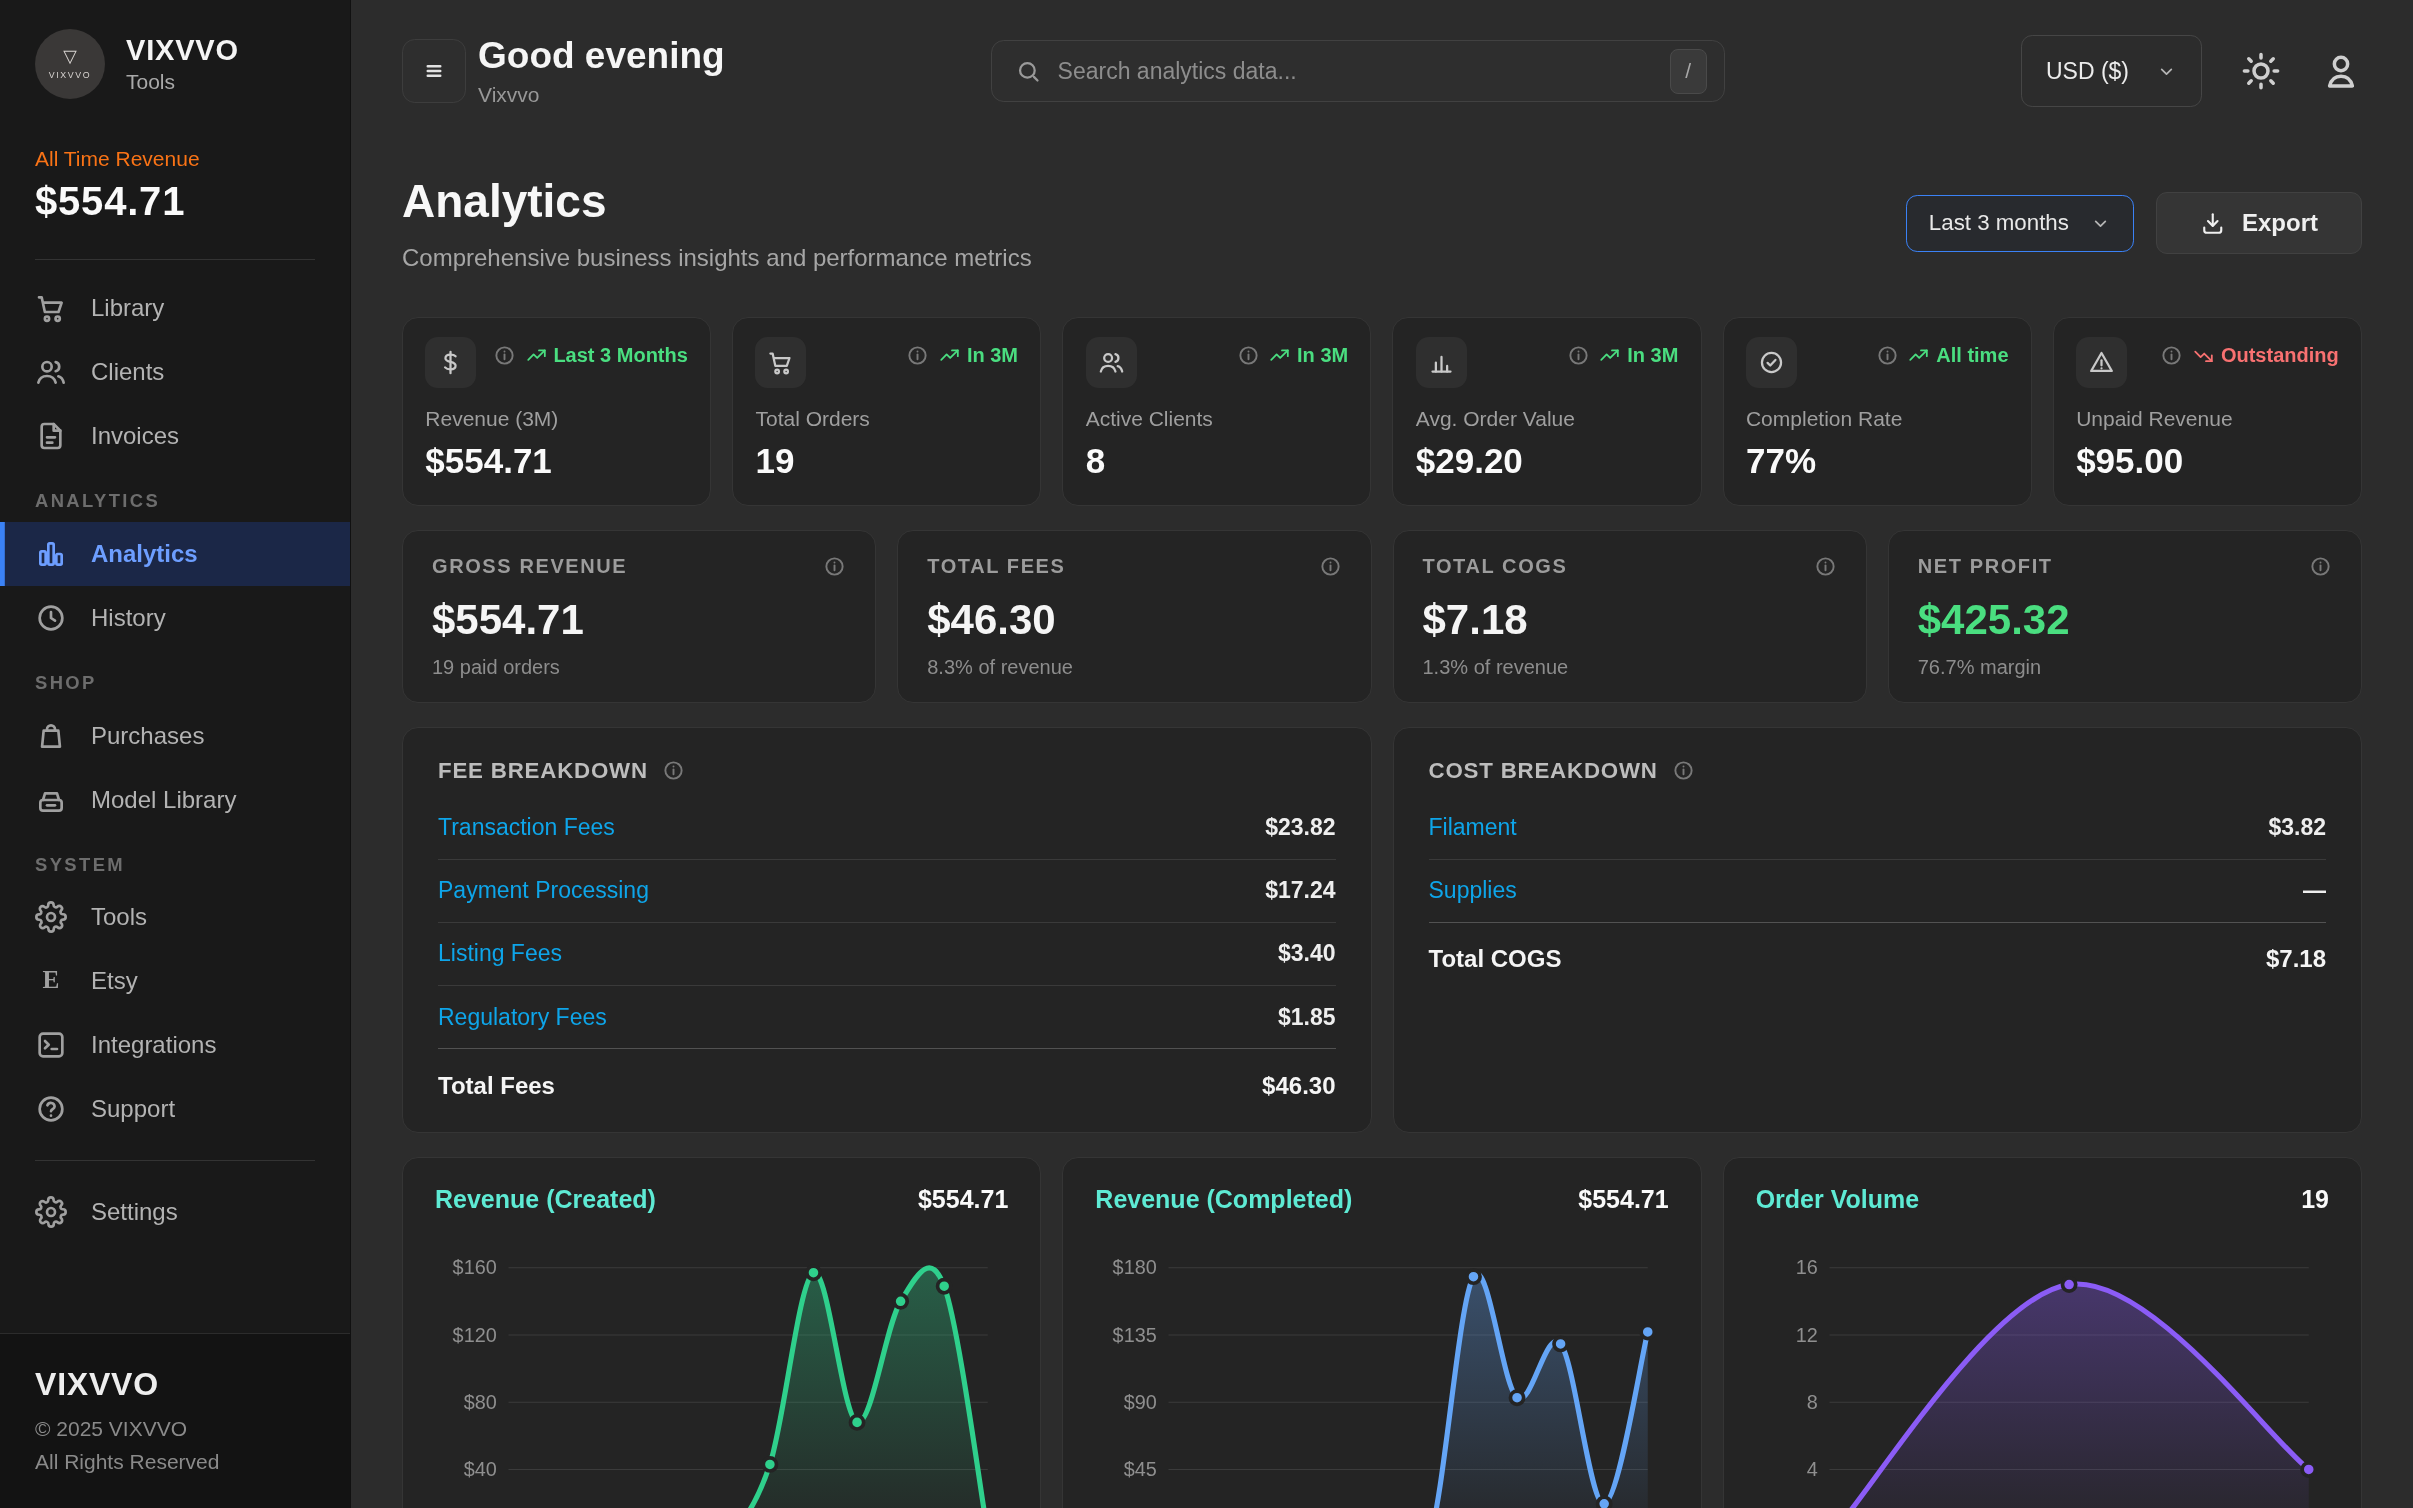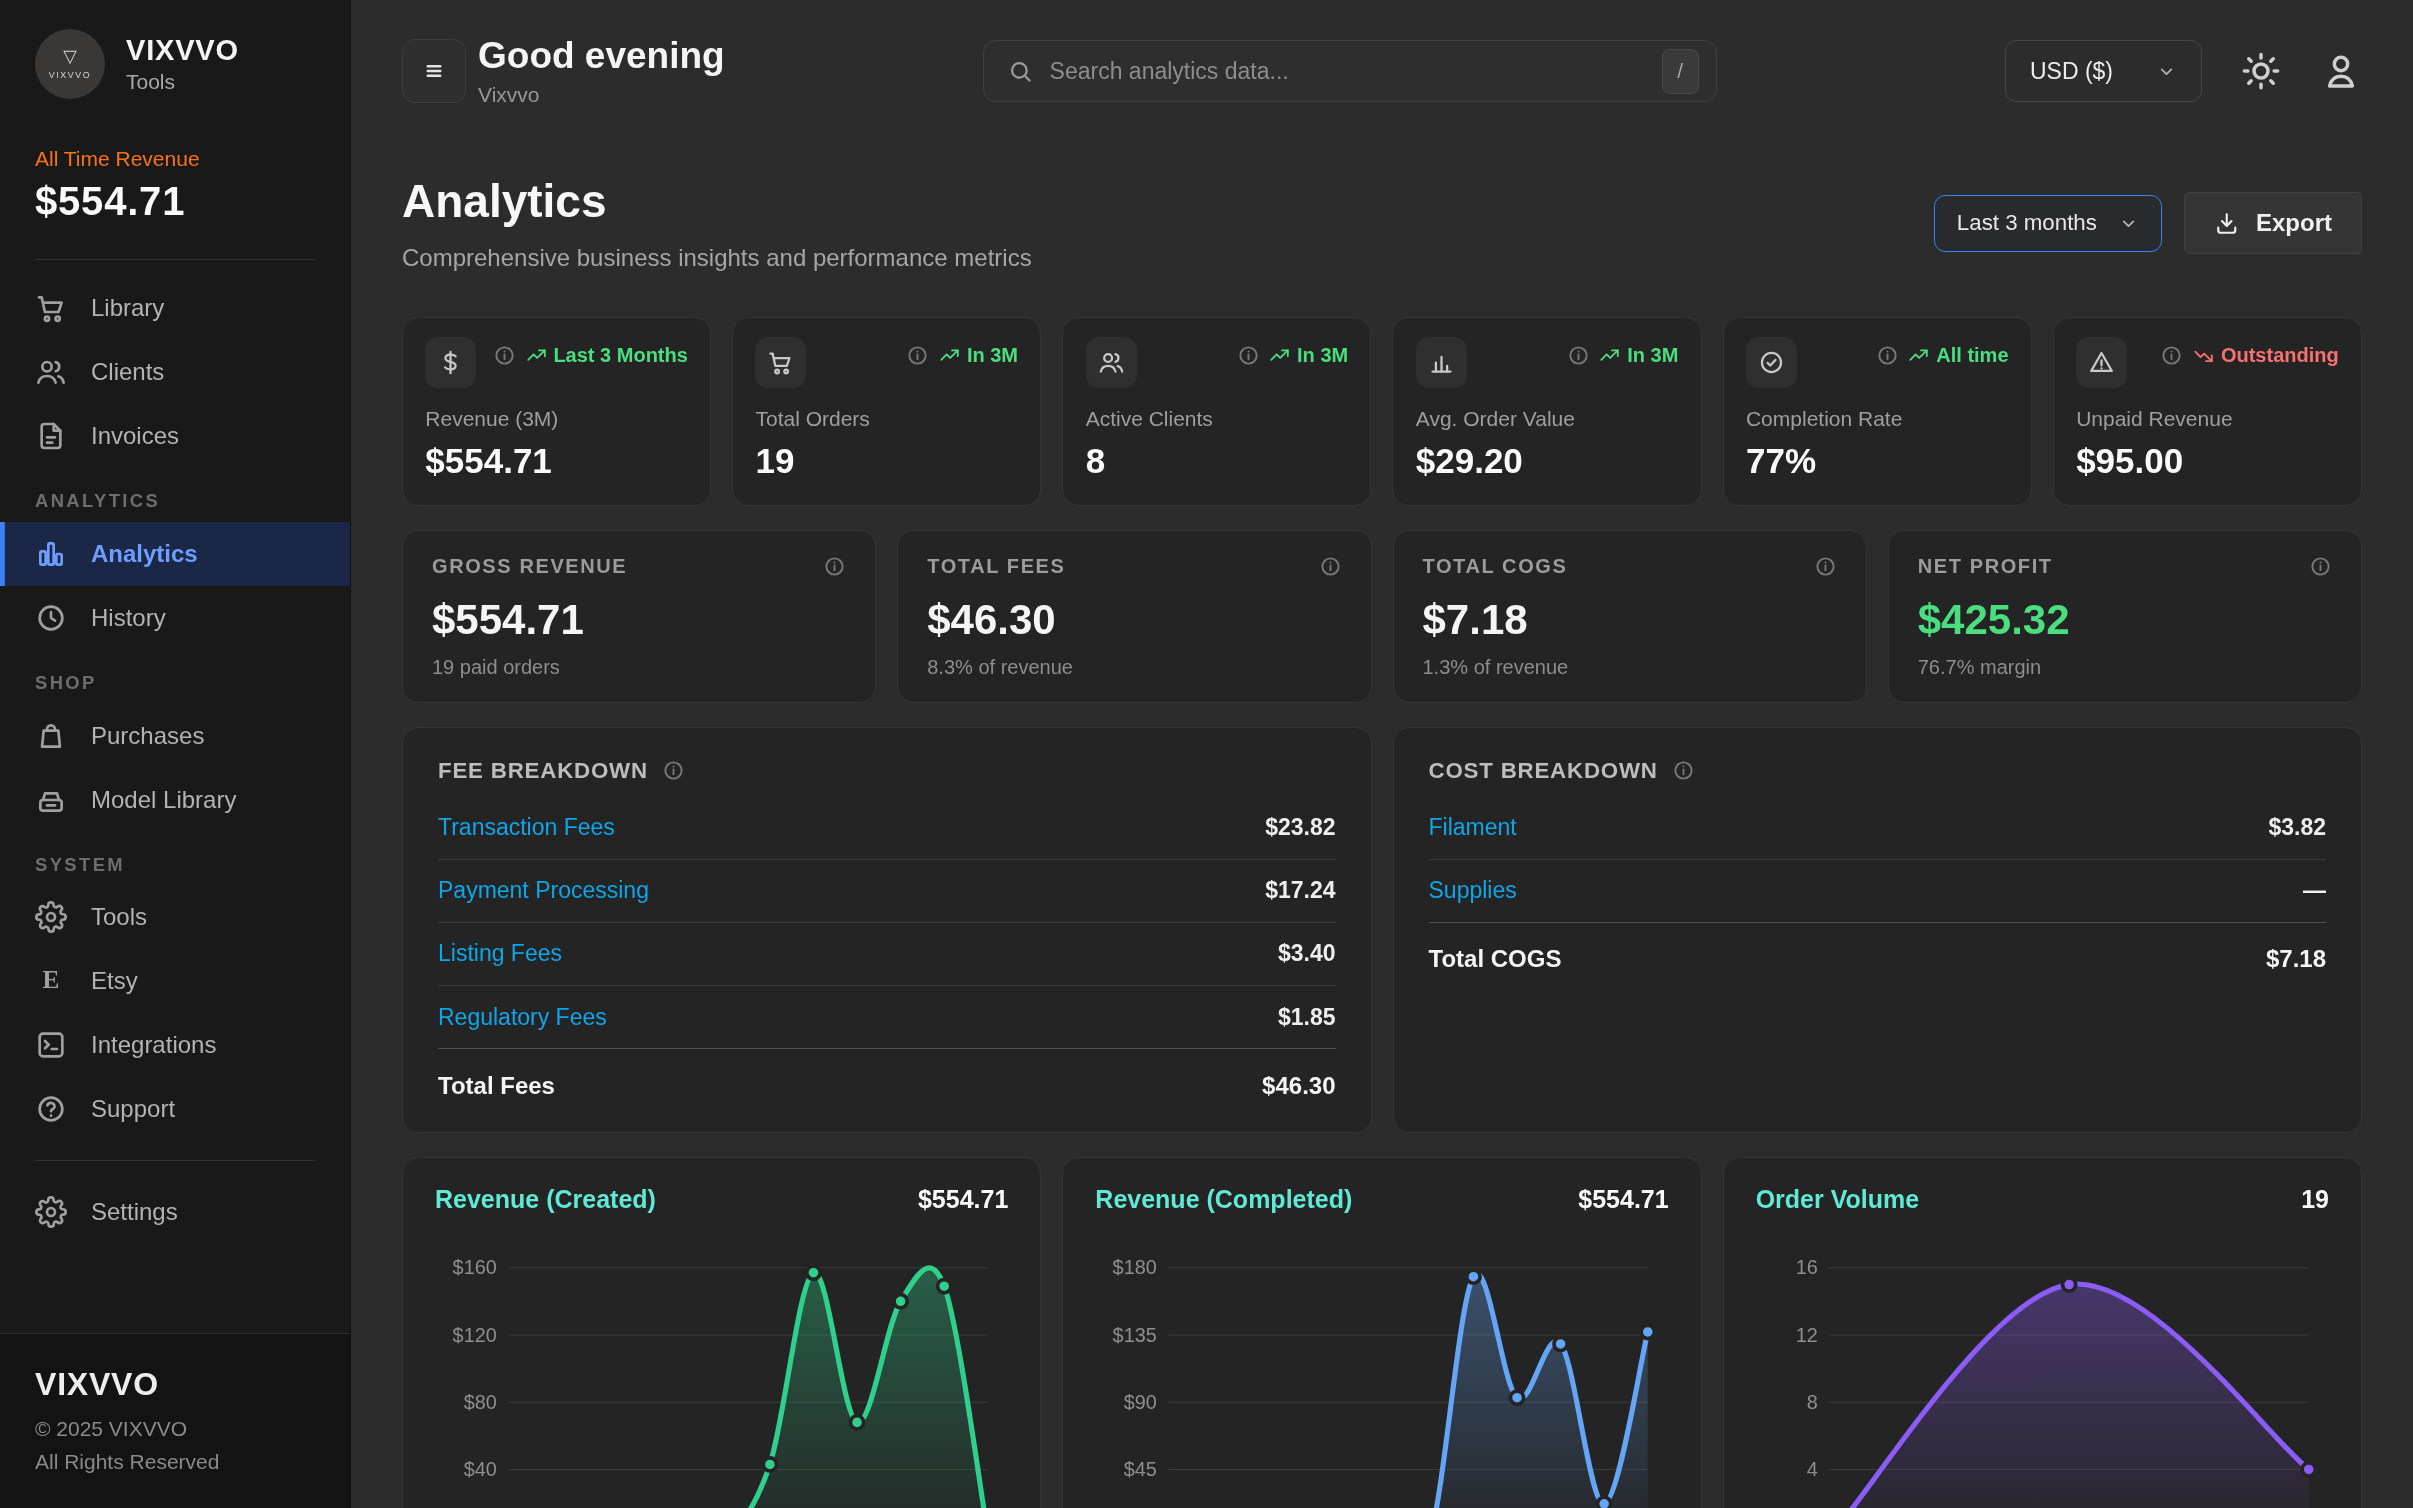--- a/index.html
+++ b/index.html
@@ -38,30 +38,30 @@
   .topbar { display:flex; align-items:center; }
   .hamburger { width:64px; height:64px; border:0.8px solid #3d3d3d; border-radius:12.8px; background:#2e2e2e; color:#e3e3e3; padding:16px; cursor:pointer; }
   .greeting { margin-left:12px; }
   .greeting-title { font-size:37px; font-weight:bold; color:#f5f5f5; }
   .greeting-sub { font-size:21px; color:#989898; margin-top:6.4px; }
   .search { margin:0 auto; width:734px; height:62px; display:flex; align-items:center; gap:16px; padding:0 17.6px 0 22.3px; background:#2e2e2e; border:0.8px solid #414141; border-radius:12.8px; }
   .search .icon { width:27px; height:27px; color:#9a9a9a; }
   .search input { flex:1; background:transparent; border:0; outline:0; color:#dddddd; font-size:23px; font-family:inherit; }
   .search input::placeholder { color:#8d8d8d; }
   .slash-key { width:37px; height:45px; border-radius:8px; background:#3a3a3a; border:0.8px solid #4a4a4a; color:#a8a8a8; font-size:21px; display:flex; align-items:center; justify-content:center; }
-  .currency { display:flex; align-items:center; gap:43px; height:62px; padding:0 24px; border:0.8px solid #464646; border-radius:11.2px; background:#2c2c2c; font-size:23px; color:#ececec; margin-left:29px; cursor:pointer; }
+  .currency { display:flex; align-items:center; gap:27px; height:72px; padding:0 24px; border:0.8px solid #464646; border-radius:11.2px; background:#2c2c2c; font-size:23px; color:#ececec; margin-left:29px; cursor:pointer; }
   .currency .icon, .range .icon { width:21px; height:21px; color:#b5b5b5; }
   .icon-btn { width:42px; height:42px; color:#cfcfcf; margin-left:38px; cursor:pointer; background:none; border:0; padding:0; }
 
   .page-head { display:flex; align-items:center; margin-top:67px; }
   .page-title { font-size:46px; font-weight:bold; color:#f7f7f7; }
   .page-sub { font-size:24px; color:#a6a6a6; margin-top:16px; }
   .head-actions { margin-left:auto; display:flex; align-items:center; }
   .range { height:57px; padding:0 22.3px; border:1.6px solid var(--accent); border-radius:11.2px; display:flex; gap:21px; align-items:center; font-size:22.3px; color:#e8e8e8; background:#282a2e; cursor:pointer; }
-  .export-btn { height:62px; padding:0 29px; background:#353535; border:0.8px solid #414141; border-radius:5px; display:flex; gap:16px; align-items:center; font-size:24px; font-weight:bold; color:#f0f0f0; margin-left:22.3px; cursor:pointer; }
+  .export-btn { height:62px; padding:0 43px; background:#353535; border:0.8px solid #414141; border-radius:11px; display:flex; gap:16px; align-items:center; font-size:24px; font-weight:bold; color:#f0f0f0; margin-left:22.3px; cursor:pointer; }
   .export-btn .icon { width:25.5px; height:25.5px; }
 
   .card { background:#242424; border:0.8px solid #353535; border-radius:16px; }
 
   .kpi-grid { display:grid; grid-template-columns:repeat(6,1fr); gap:21px; margin-top:45px; }
   .kpi { padding:19px 22.3px 24px; }
   .kpi-top { display:flex; justify-content:space-between; align-items:flex-start; }
   .kpi-iconbox { width:51px; height:51px; border-radius:12.8px; background:#2f2f2f; display:flex; align-items:center; justify-content:center; color:#c9c9c9; }
   .kpi-iconbox .icon { width:27px; height:27px; }
   .kpi-meta { display:flex; align-items:center; gap:9.6px; margin-top:6.4px; }

